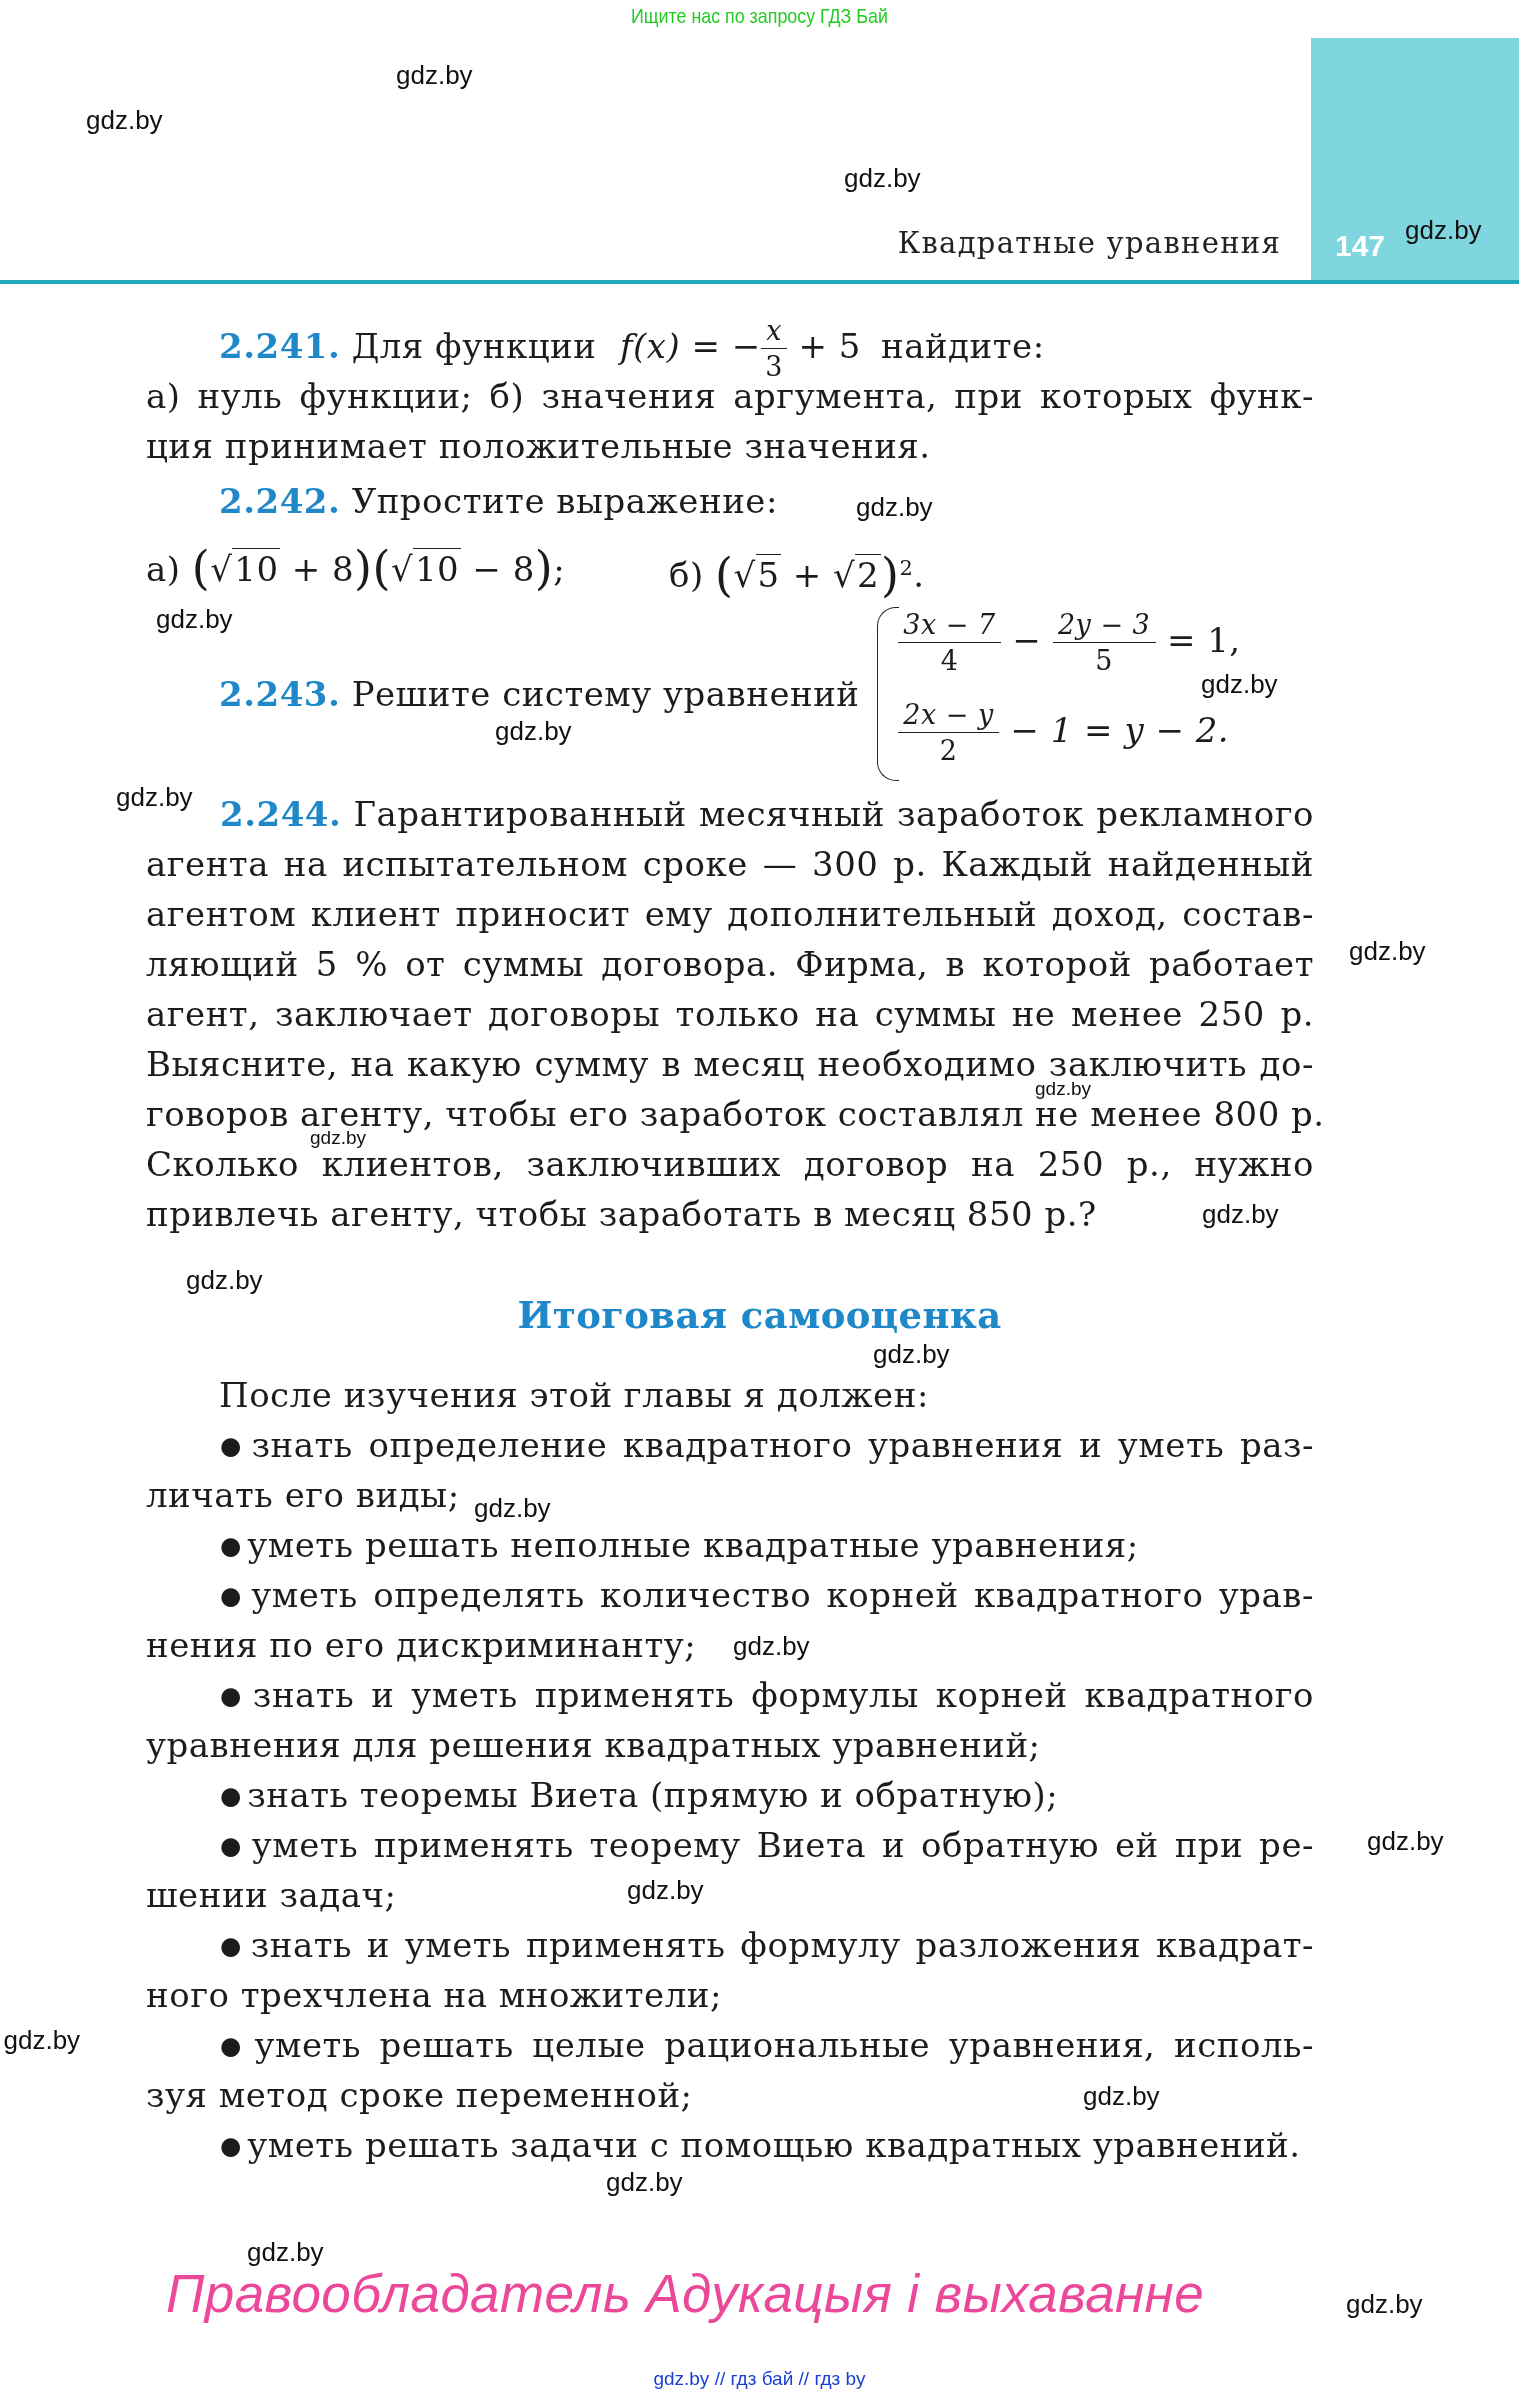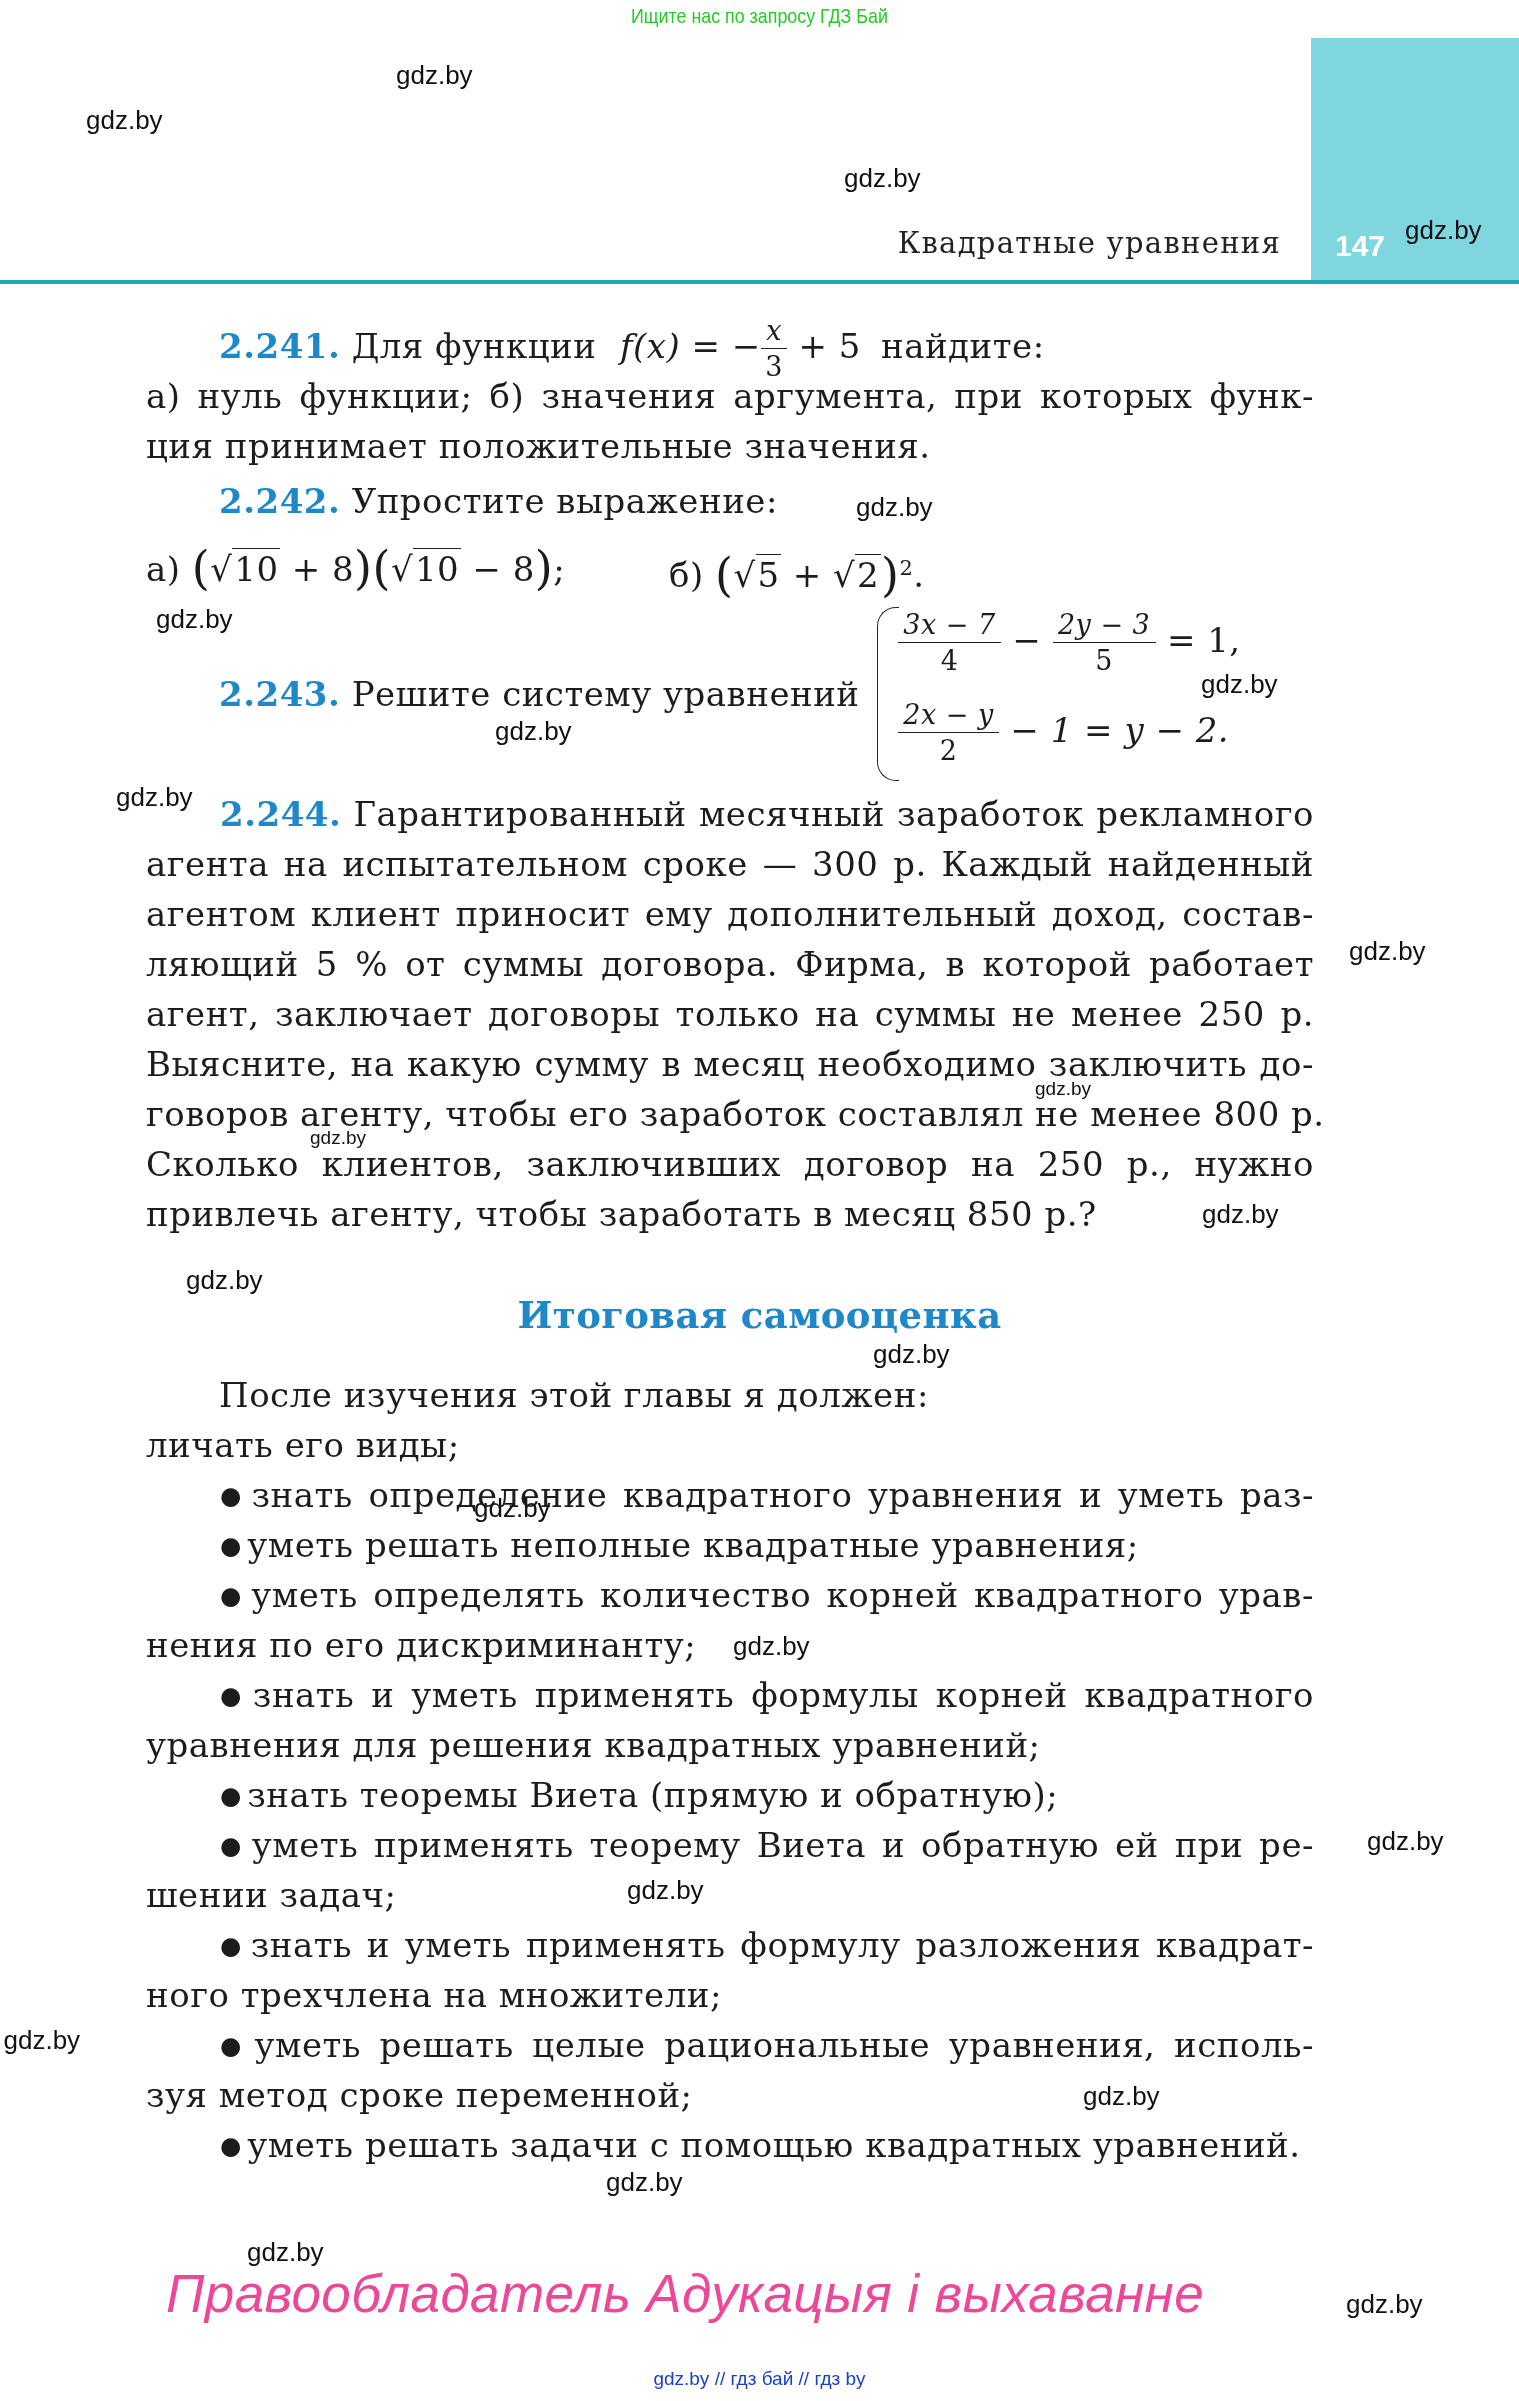--- a/index.html
+++ b/index.html
@@ -171,24 +171,24 @@
   <span class="line">
       <span class="just">Сколько клиентов, заключивших договор на 250 р., нужно</span>
     </span>
   <span class="line"><span>привлечь агенту, чтобы заработать в месяц 850 р.?</span></span>
 </div>
 
 <div class="abs title">Итоговая самооценка</div>
 <div class="abs text" style="left:219px;top:1370px">После изучения этой главы я должен:</div>
 
 <div class="abs text content" style="top:1420px">
+  <span class="line ind">
+      <span class="just bullet">знать определение квадратного уравнения и уметь раз-</span>
+    </span>
   <span class="line"><span>личать его виды;</span></span>
-  <span class="line ind">
-      <span class="just bullet">знать определение квадратного уравнения и уметь раз-</span>
-    </span>
   <span class="line ind"><span class="bullet">уметь решать неполные квадратные уравнения;</span></span>
   <span class="line ind">
       <span class="just bullet">уметь определять количество корней квадратного урав-</span>
     </span>
   <span class="line"><span>нения по его дискриминанту;</span></span>
   <span class="line ind">
       <span class="just bullet">знать и уметь применять формулы корней квадратного</span>
     </span>
   <span class="line"><span>уравнения для решения квадратных уравнений;</span></span>
   <span class="line ind"><span class="bullet">знать теоремы Виета (прямую и обратную);</span></span>

